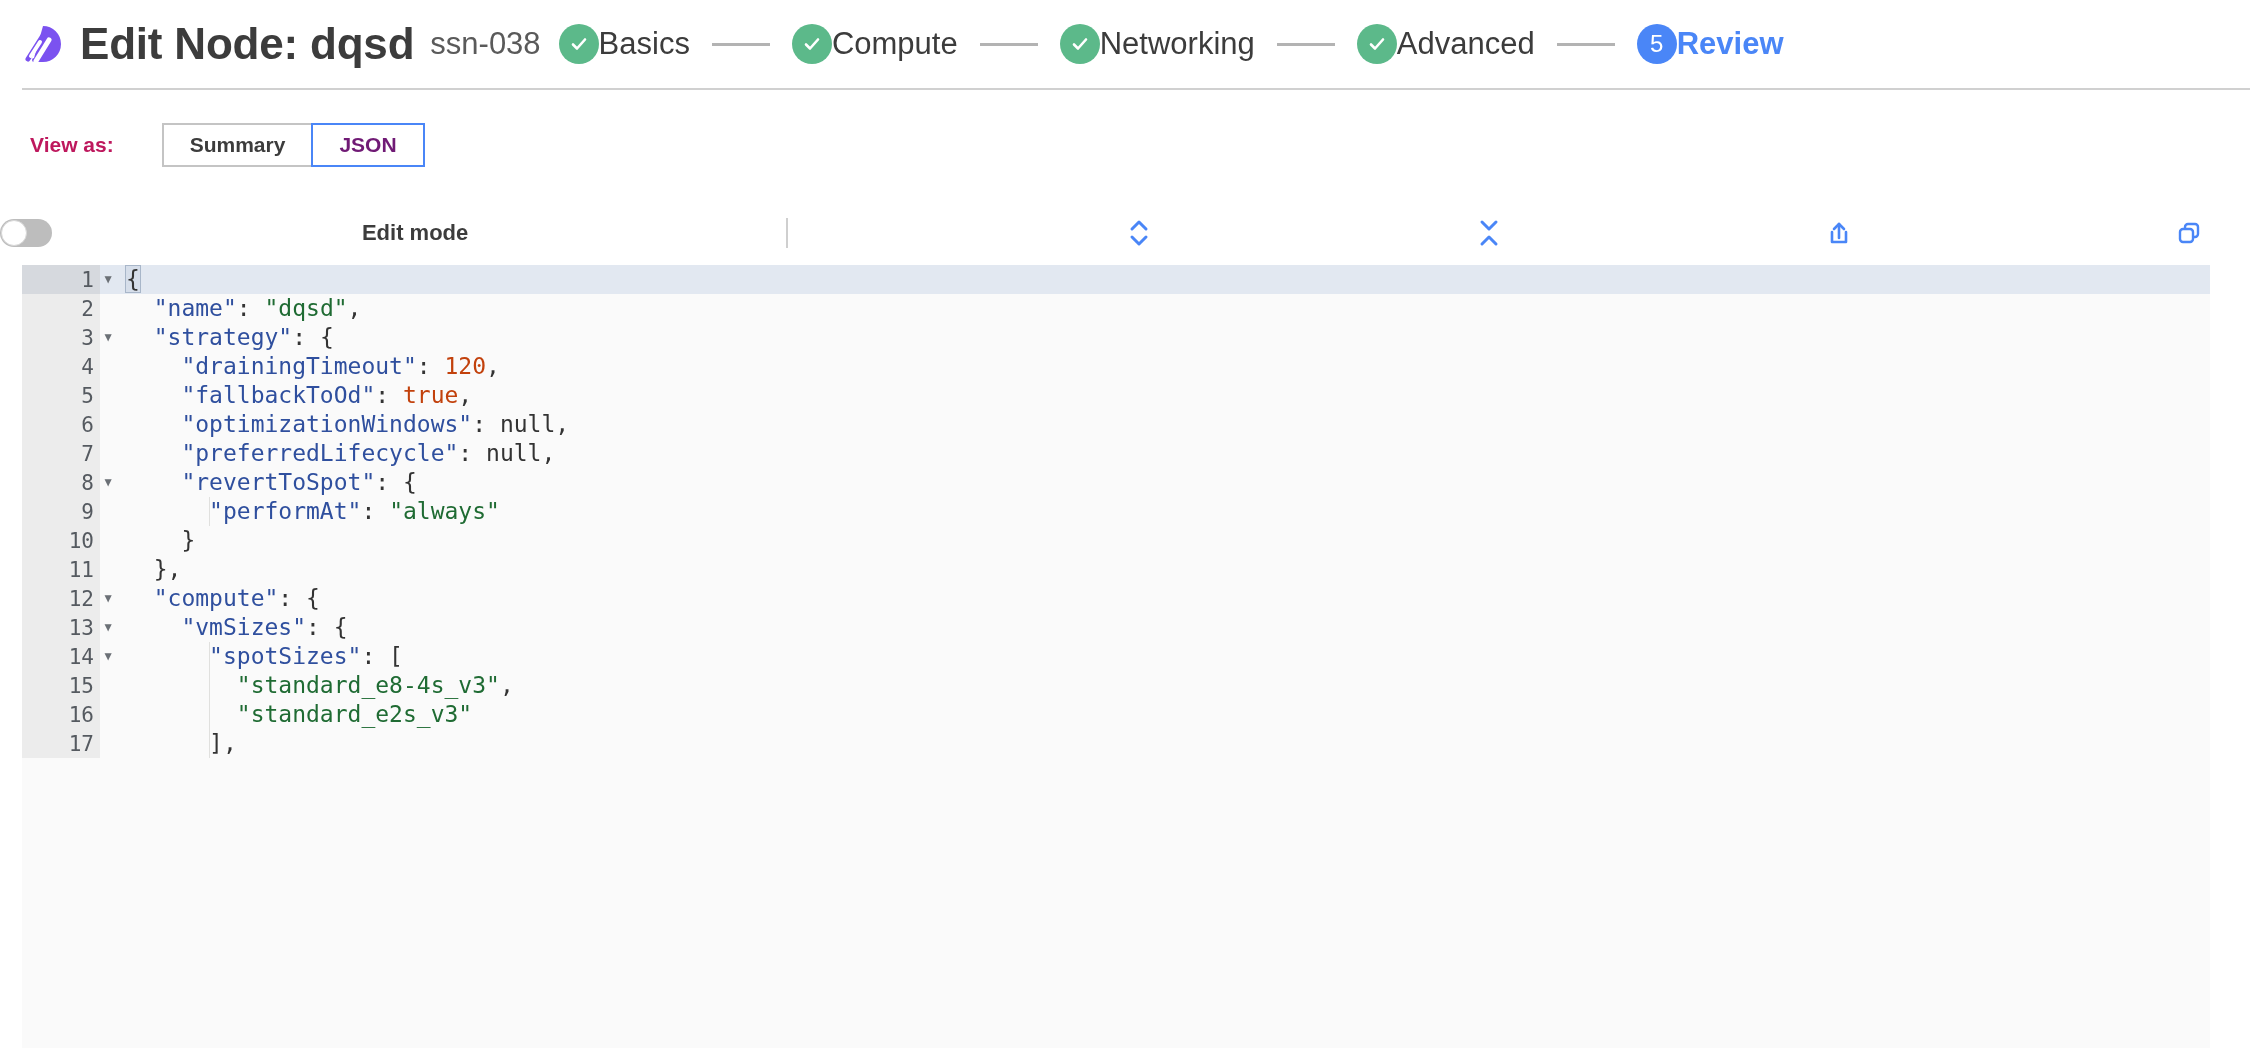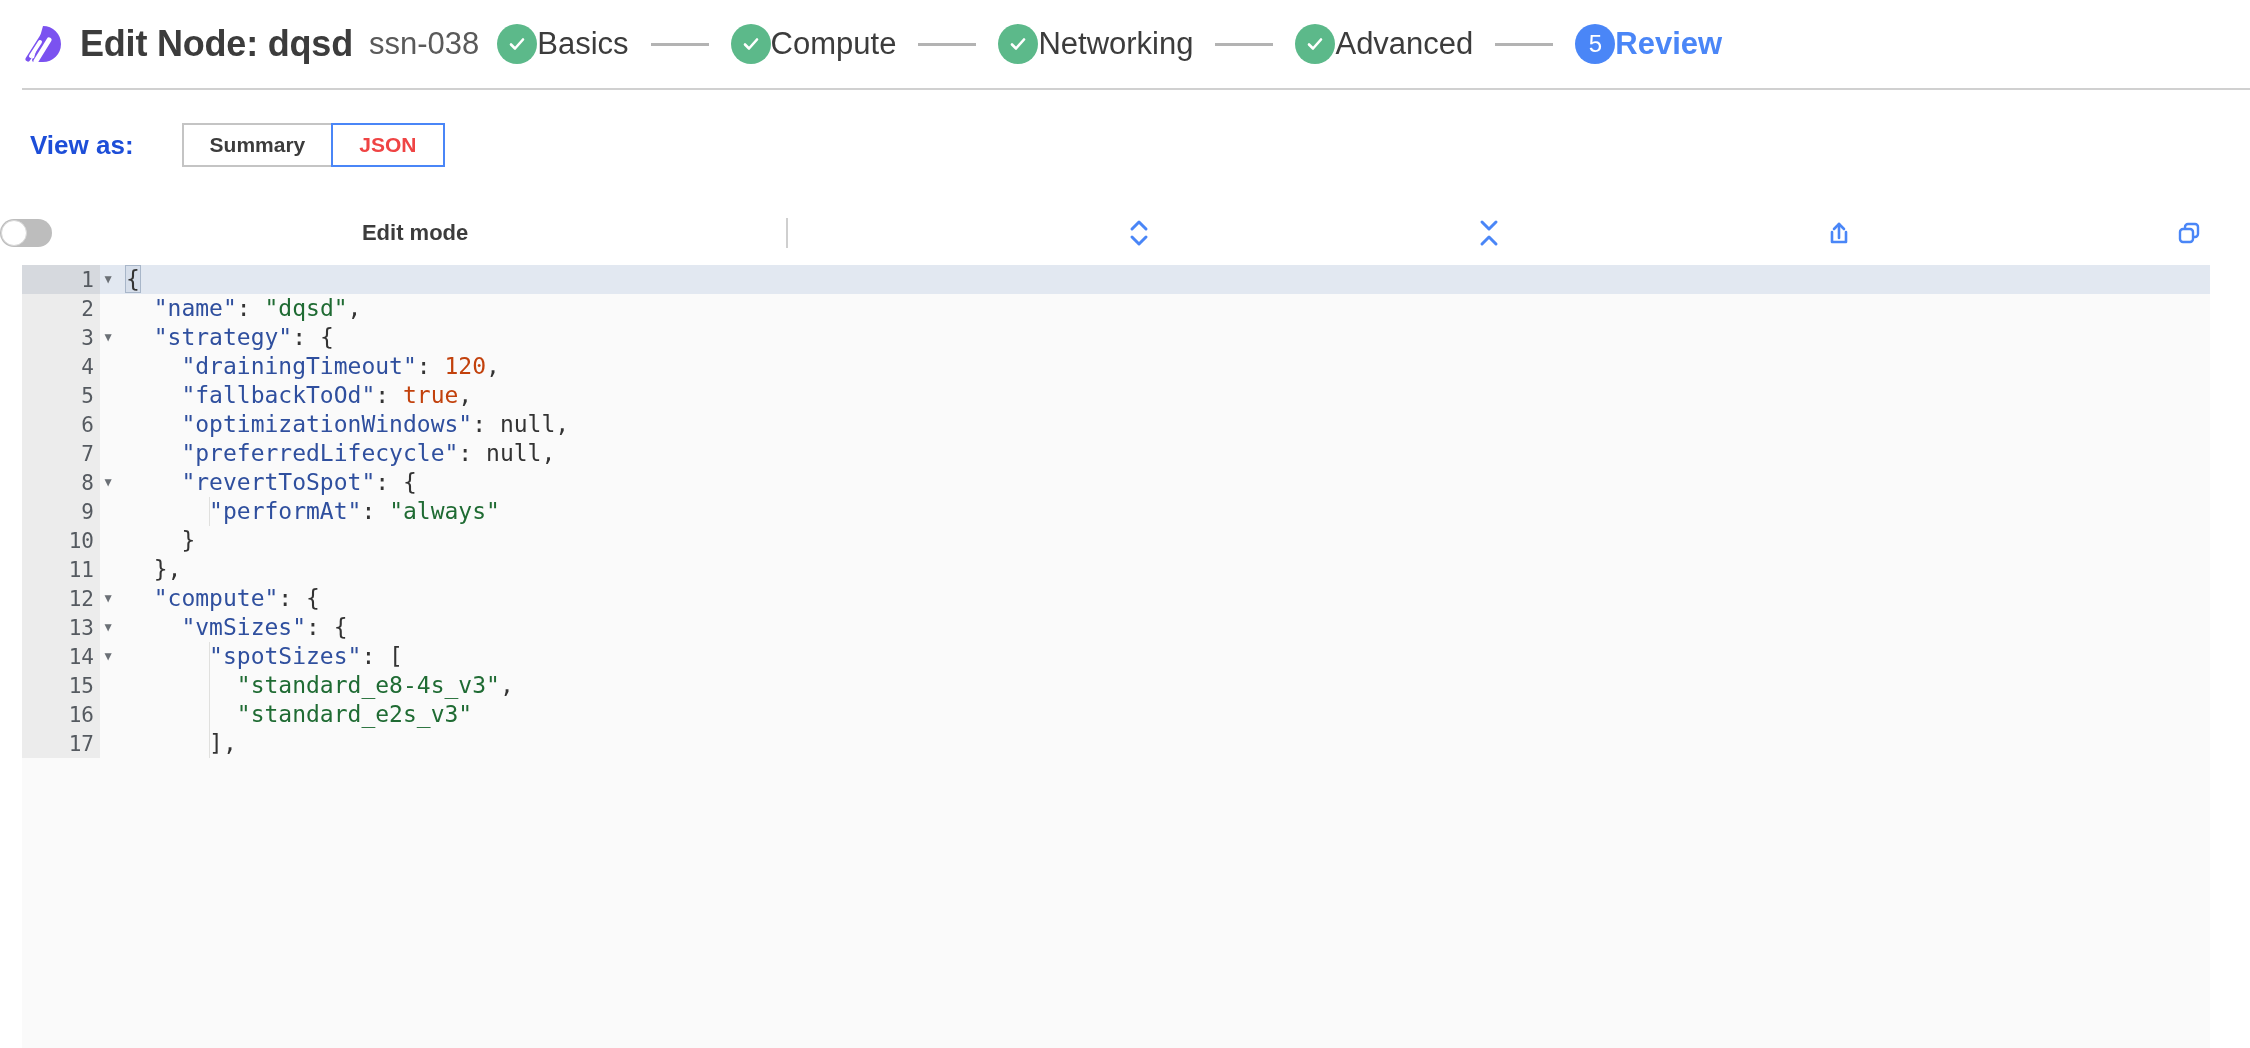--- a/index.html
+++ b/index.html
@@ -33,21 +33,21 @@
 
   .logo {
     width: 42px; height: 42px;
     flex: 0 0 42px;
     position: relative;
     margin-right: 16px;
   }
   .logo svg { display: block; }
 
   .page-title {
-    font-size: 36px;
+    font-size: 44px;
     font-weight: bold;
     color: #3c3c3c;
     letter-spacing: -0.2px;
     margin-right: 16px;
   }
   .node-id {
     font-size: 31px;
     font-weight: normal;
     color: #5a5a5a;
     max-width: 120px;
@@ -103,23 +103,23 @@
   }
 
   
   .viewas-row {
     display: flex;
     align-items: center;
     padding-left: 30px;
     margin-top: 33px;
   }
   .viewas-label {
-    font-size: 26px;
+    font-size: 21px;
     font-weight: bold;
-    color: #1d4ed8;
+    color: #be185d;
     margin-right: 48px;
   }
   .segmented {
     display: flex;
     height: 44px;
   }
   .seg-btn {
     display: flex;
     align-items: center;
     justify-content: center;
@@ -127,21 +127,21 @@
     font-size: 21px;
     font-weight: bold;
     background: #ffffff;
     border: 2px solid #c4c4c4;
     color: #3c3c3c;
     cursor: pointer;
   }
   .seg-btn:first-child { border-right: none; }
   .seg-btn.active {
     border: 2px solid #4a86f7;
-    color: #ef4444;
+    color: #701a75;
     z-index: 2;
   }
 
   
   .editor-toolbar {
     display: flex;
     align-items: center;
     justify-content: space-between;
     padding-right: 38px;
     margin-top: 46px;

